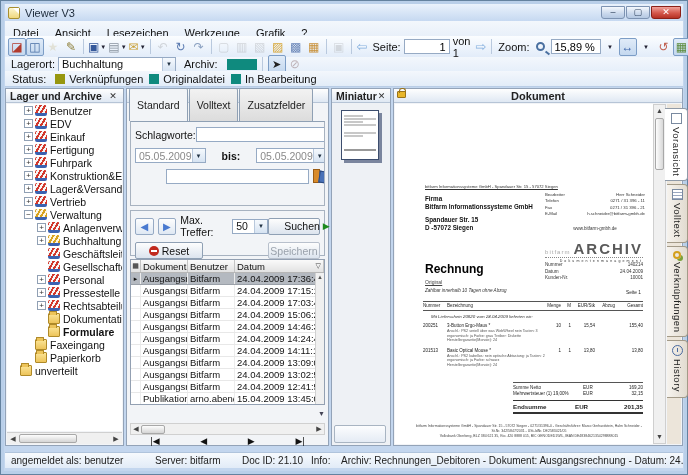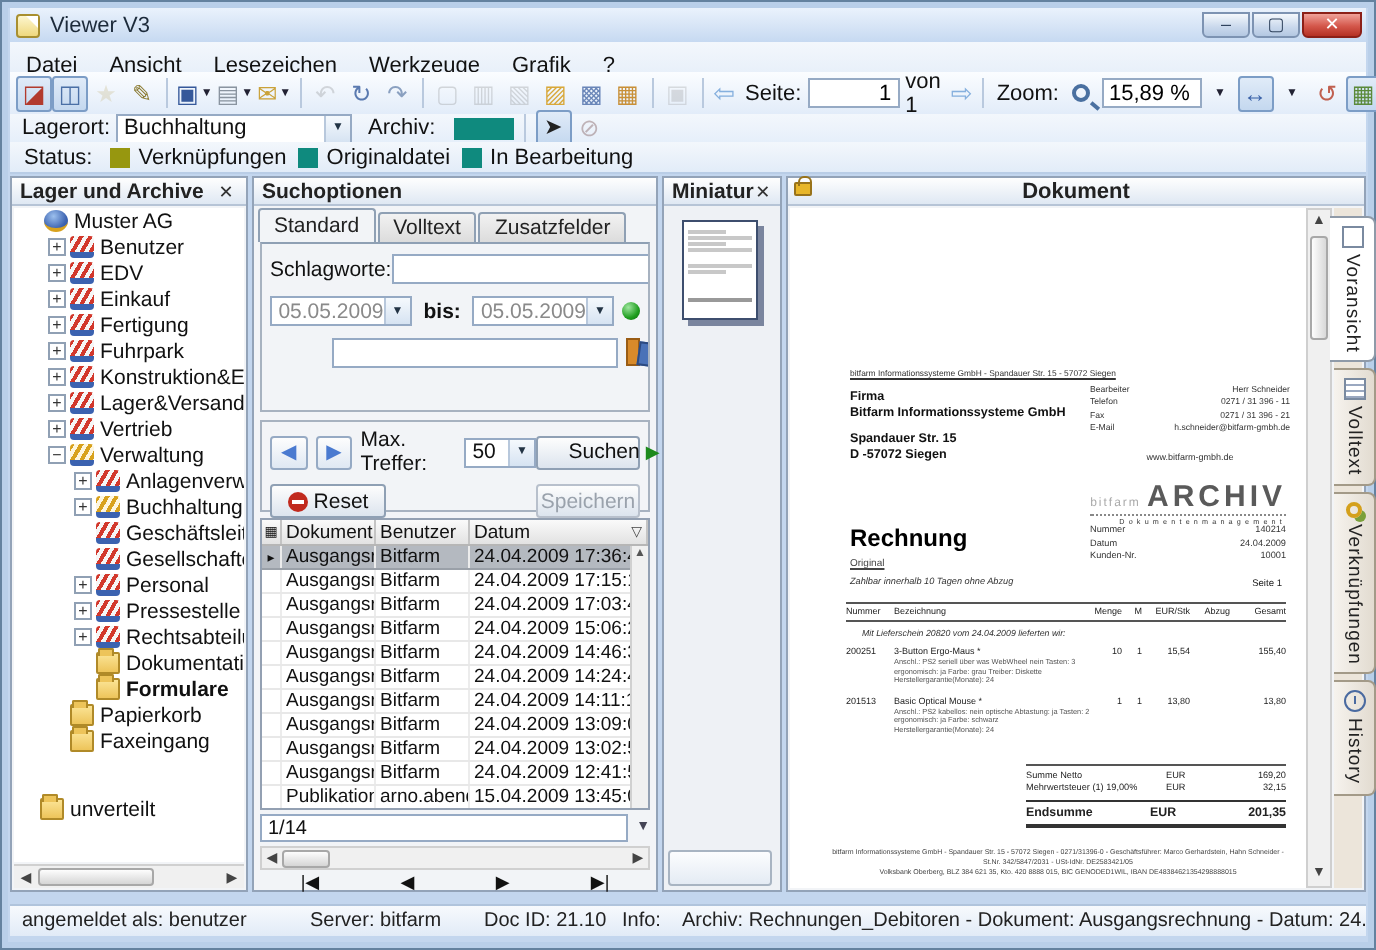--- a/index.html
+++ b/index.html
@@ -74,21 +74,21 @@
   .tic-folder:before{content:"";position:absolute;left:0;top:-3px;width:6px;height:3px;
     background:#edc45a;border:1px solid #b08a28;border-bottom:none;border-radius:1px 1px 0 0;}
   .hscroll{position:absolute;left:1px;right:1px;bottom:1px;height:12px;background:#f0f0f0;
     border-top:1px solid #d0d0d0;display:flex;align-items:center;}
   .hscroll .a{width:12px;text-align:center;font-size:7px;color:#444;}
   .hthumb{height:9px;background:linear-gradient(#fdfdfd,#d5d5d5);border:1px solid #a8a8a8;border-radius:2px;}
 
   
   #p-such{left:121px;width:203px;}
   .tabs{position:absolute;left:2px;top:15px;height:17px;display:flex;align-items:flex-end;}
-  .tab{height:15px;padding:0 7px;display:flex;align-items:center;font-size:10.5px;
+  .tab{height:15px;padding:16px 7px;display:flex;align-items:center;font-size:10.5px;
     border:1px solid #8fa0b4;border-bottom:none;border-radius:2px 2px 0 0;
     background:linear-gradient(#f2f2f2,#dcdcdc);margin-right:1px;color:#222;}
   .tab.active{height:17px;background:#f2f4f7;font-weight:normal;}
   .formbox{position:absolute;left:3px;right:3px;top:32px;height:85px;border:1px solid #a7b2c0;
     border-top:1px solid #8fa0b4;background:#f2f4f7;overflow:hidden;padding:5px 4px 0 4px;font-size:10.5px;}
   .frow{display:flex;align-items:center;margin-bottom:6px;}
   .frow .flbl{width:62px;}
   .gdot{flex:none;width:9px;height:9px;border-radius:50%;margin-left:4px;
     background:radial-gradient(circle at 35% 30%,#9fe69f,#1f9e1f 60%,#0a6a0a);border:1px solid #14591 4;}
   .books{width:15px;height:13px;margin-left:3px;position:relative;}
@@ -356,25 +356,20 @@
     </div>
 
   <div class="main">
 
     <div class="panel" id="p-lager">
       <div class="phead">
         <span>Lager und Archive</span>
         <span class="x">✕</span>
       </div>
       <div class="treewrap" id="tree">
-          <div class="trow" style="padding-left: 4px;">
-            <span class="exp none"></span>
-            <span class="tic tic-root"></span>
-            <span>Muster AG</span>
-          </div>
           <div class="trow" style="padding-left: 17px;">
             <span class="exp">+</span>
             <span class="tic tic-arch"></span>
             <span>Benutzer</span>
           </div>
           <div class="trow" style="padding-left: 17px;">
             <span class="exp">+</span>
             <span class="tic tic-arch"></span>
             <span>EDV</span>
           </div>
@@ -454,28 +449,28 @@
             <span>Dokumentationen&amp;Org</span>
           </div>
           <div class="trow" style="padding-left: 30px; font-weight: bold;">
             <span class="exp none"></span>
             <span class="tic tic-folder"></span>
             <span>Formulare</span>
           </div>
           <div class="trow" style="padding-left: 17px;">
             <span class="exp none"></span>
             <span class="tic tic-folder"></span>
-            <span>Papierkorb</span>
+            <span>Faxeingang</span>
           </div>
           <div class="trow" style="padding-left: 17px;">
             <span class="exp none"></span>
             <span class="tic tic-folder"></span>
-            <span>Faxeingang</span>
-          </div>
-          <div class="trow" style="padding-left: 2px; margin-top: 21px;">
+            <span>Papierkorb</span>
+          </div>
+          <div class="trow" style="padding-left: 2px;">
             <span class="exp none"></span>
             <span class="tic tic-folder"></span>
             <span>unverteilt</span>
           </div>
         </div>
       <div class="hscroll">
         <span class="a">◀</span>
           <span class="hthumb" style="width:58px;"></span>
         <span class="a" style="margin-left:auto;">▶</span>
       </div>
@@ -496,21 +491,21 @@
           <span class="flbl">Schlagworte:</span>
           <input class="inp" style="flex: 1 1 0%;">
 
         </div>
         <div class="frow">
           <span class="flbl"></span>
           <span class="sel" style="flex:1;color:#8a8a8a;">
             <span>05.05.2009</span>
               <span class="arr">▼</span>
           </span>
-          <span style="margin:0 6px;font-weight:bold;">bis:</span>
+          <span style="margin:0 16px;font-weight:bold;">bis:</span>
           <span class="sel" style="flex:1;color:#8a8a8a;">
             <span>05.05.2009</span>
               <span class="arr">▼</span>
           </span>
           <span class="gdot"></span>
         </div>
         <div class="frow">
           <span class="flbl"></span>
           <input class="inp" style="flex: 1 1 0%;">
           <span class="books"></span>
@@ -526,21 +521,21 @@
           <span class="sel" style="width:42px;margin-left:3px;">
             <span>50</span>
               <span class="arr">▼</span>
           </span>
           <span class="pushbtn" style="margin-left:auto;width:52px;padding-left:32px;">
             <span>Suchen</span>
               <span class="go">▶</span>
           </span>
         </div>
         <div class="nrow">
-          <span class="pushbtn" style="width:58px;">
+          <span class="pushbtn" style="width:68px;">
             <span class="stop"></span>
             <span>Reset</span>
           </span>
           <span class="pushbtn dis" style="margin-left:auto;width:52px;">
             <span>Speichern</span>
           </span>
         </div>
       </div>
 
       <div class="grid">
@@ -621,21 +616,20 @@
             <div class="grow">
               <span class="gc c-sel"></span>
               <span class="gc c-dok">Publikation-Lo</span>
               <span class="gc c-ben">arno.abend</span>
               <span class="gc c-dat">15.04.2009 13:45:03</span>
             </div>
           </div>
         <div class="gvs">▲<br><br></div>
       </div>
 
-      <div class="pager">1/14</div>
       <span class="pagerarr">▼</span>
       <div class="shscroll">
         <span class="a" style="width:10px;text-align:center;font-size:7px;color:#444;">◀</span>
         <span class="hthumb" style="width:24px;"></span>
         <span class="a" style="margin-left:auto;width:10px;text-align:center;font-size:7px;color:#444;">▶</span>
       </div>
       <div class="vcr">
         <span>|◀</span>
         <span>◀</span>
         <span>▶</span>

